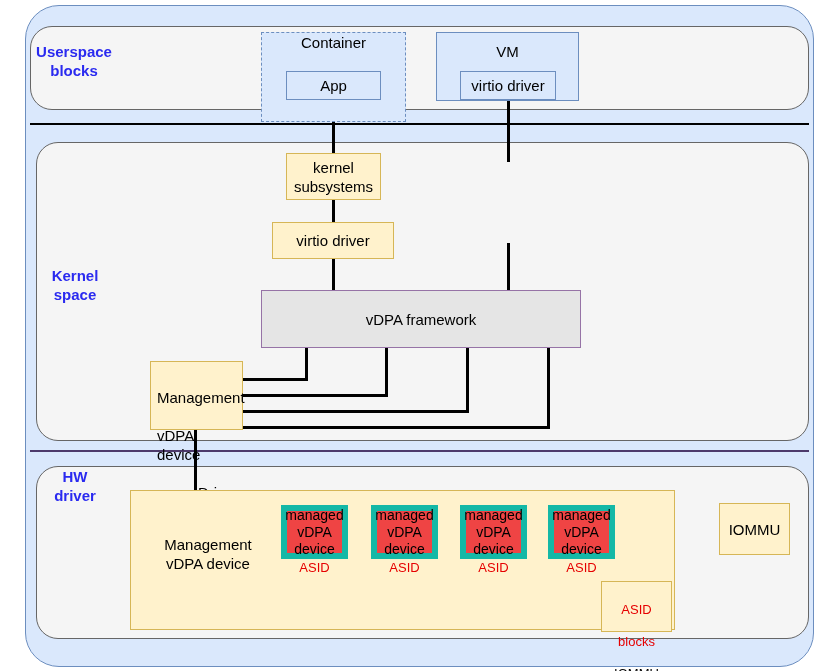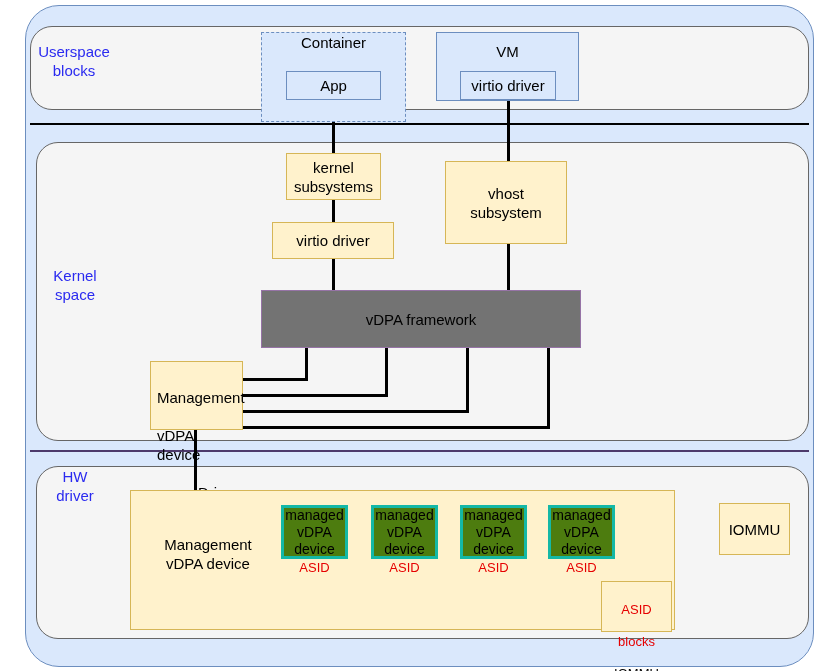--- a/index.html
+++ b/index.html
@@ -37,21 +37,21 @@
     border-radius: 22px;
     box-sizing: border-box;
   }
   #panel-userspace { left: 30px;  top: 26px;  width: 779px; height: 84px; }
   #panel-kernel    { left: 36px;  top: 142px; width: 773px; height: 299px; }
   #panel-hw        { left: 36px;  top: 466px; width: 773px; height: 173px; }
 
   .panel-label {
     position: absolute;
     color: #2a2af0;
-    font-weight: normal;
+    font-weight: bold;
     font-size: 15px;
     line-height: 19px;
     text-align: center;
     white-space: pre-line;
   }
   #label-userspace { left: 26px;  top: 42px;  width: 96px; }
   #label-kernel    { left: 30px;  top: 266px; width: 90px; }
   #label-hw        { left: 36px;  top: 467px; width: 78px; }
 
   
@@ -72,22 +72,22 @@
     justify-content: center;
     text-align: center;
     white-space: pre-line;
     font-size: 15px;
     line-height: 19px;
     color: #000000;
   }
   .box-blue   { background: #dae8fc; border: 1px solid #6c8ebf; }
   .box-blue-d { background: #dae8fc; border: 1px dashed #6c8ebf; }
   .box-yellow { background: #fff2cc; border: 1px solid #d6b656; }
-  .box-purple { background: #737373; border: 1px solid #9673a6; }
-  .box-peach  { background: #4d7c0f; border: 3px solid #14b8a6; }
+  .box-purple { background: #e5e5e5; border: 1px solid #9673a6; }
+  .box-peach  { background: #ef4444; border: 6px solid #14b8a6; }
 
   
   #box-container { left: 261px; top: 32px; width: 145px; height: 90px; align-items: flex-start; }
   #box-app       { left: 286px; top: 71px; width: 95px;  height: 29px; }
   #box-vm        { left: 436px; top: 32px; width: 143px; height: 69px; align-items: flex-start; padding-top: 9px;}
   #box-virtio-vm { left: 460px; top: 71px; width: 96px;  height: 29px; }
 
   
   #box-kernel-subsystems { left: 286px; top: 153px; width: 95px;  height: 47px; }
   #box-vhost-subsystem   { left: 445px; top: 161px; width: 122px; height: 83px; }
@@ -183,22 +183,20 @@
 
   <div class="box box-blue-d" id="box-container">Container</div>
   <div class="box box-blue" id="box-app">App</div>
 
   <div class="box box-blue" id="box-vm">VM</div>
   <div class="box box-blue" id="box-virtio-vm">virtio driver</div>
 
   <div class="box box-yellow" id="box-kernel-subsystems">kernel
 subsystems</div>
   <div class="box box-yellow" id="box-virtio-kernel">virtio driver</div>
-  <div class="box box-yellow" id="box-vhost-subsystem">vhost
-subsystem</div>
   <div class="box box-purple" id="box-vdpa-framework">vDPA framework</div>
 
   <div class="box box-yellow" id="box-mgmt-driver">
     <div class="l1">Management</div>
     <div class="l2">vDPA device</div>
     <div class="l3">Driver</div>
   </div>
 
   <div class="box" id="box-hw-outer"></div>
 

